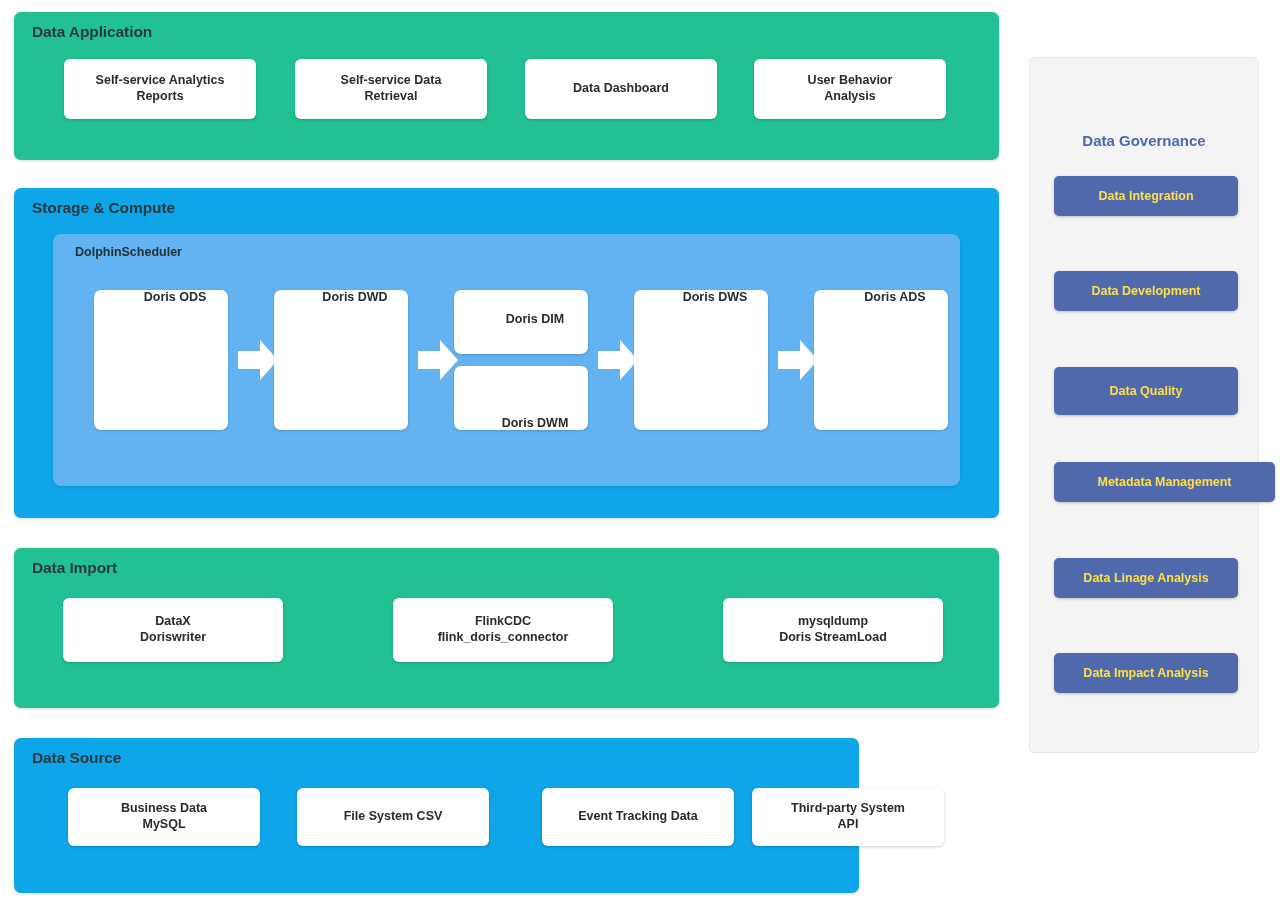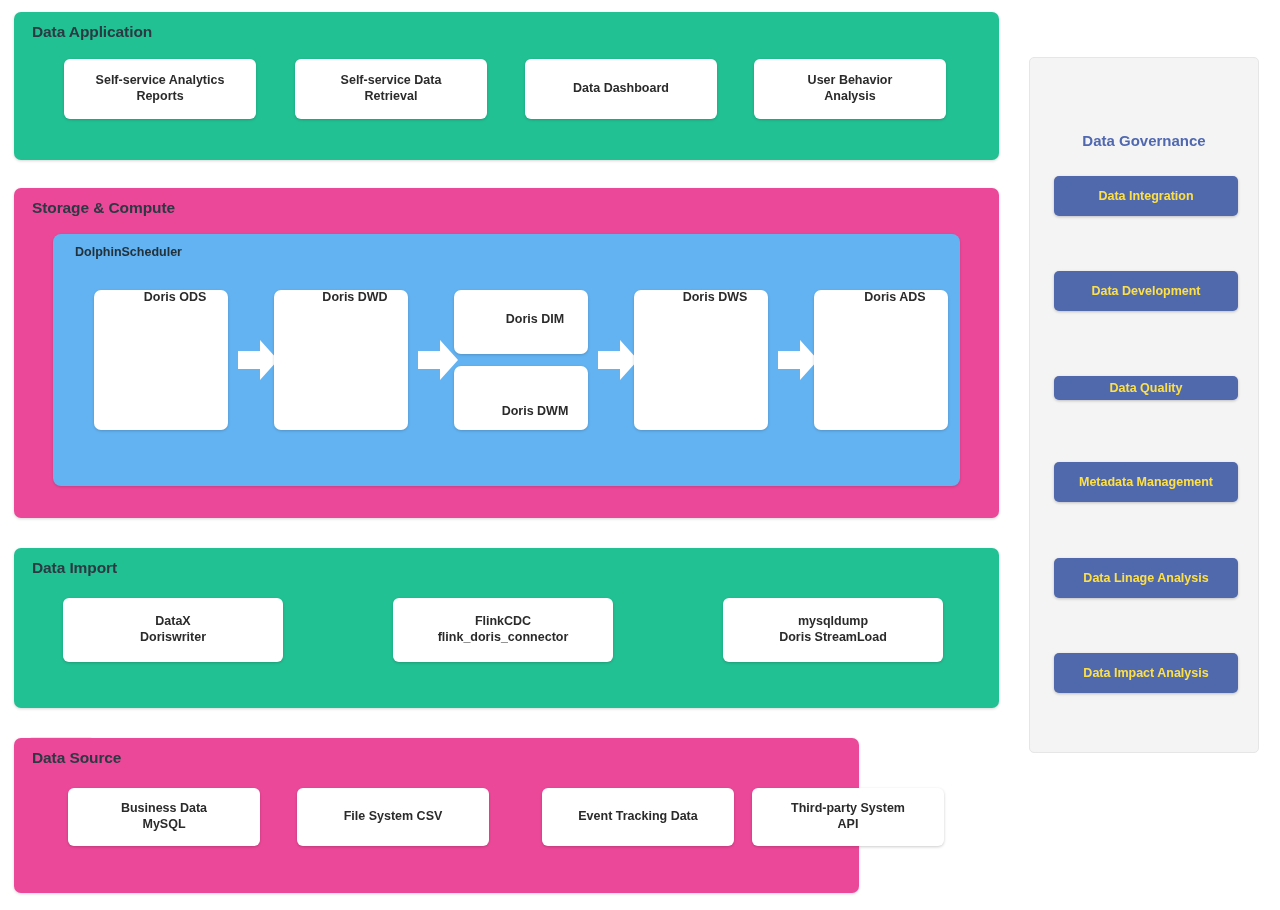--- a/index.html
+++ b/index.html
@@ -32,21 +32,21 @@
     position: absolute;
     left: 18px;
     top: 11px;
     font-size: 15.5px;
     font-weight: bold;
     color: #2b3a42;
     letter-spacing: -0.1px;
     white-space: nowrap;
   }
   .layer-green  { background: #22c194; }
-  .layer-cyan   { background: #ec4899; }
+  .layer-cyan   { background: #0ea5e9; }
 
   
   .card {
     position: absolute;
     background: #ffffff;
     border-radius: 6px;
     box-shadow: 0 1px 3px rgba(0,0,0,0.20);
     display: flex;
     align-items: center;
     justify-content: center;
@@ -93,21 +93,21 @@
   }
   .stage-label {
     font-size: 12.5px;
     font-weight: bold;
     color: #2b2b2b;
     white-space: nowrap;
     margin-left: 28px;
   }
   
   .stage.split-top    { align-items: flex-start; padding-top: 22px; }
-  .stage.split-bottom { align-items: flex-start; padding-top: 38px; }
+  .stage.split-bottom { align-items: flex-end; padding-top: 38px; }
 
   
   .arrow {
     position: absolute;
     display: block;
   }
 
   
   .gov-panel {
     position: absolute;
@@ -263,24 +263,24 @@
   <div class="gov-panel" style="left:1029px; top:12px; width:230px; height:696px;margin-top:45px;">
 
     <div class="gov-title" style="top:74px;">Data Governance</div>
 
     <div class="gov-btn" style="left:24px; top:118px; width:184px; height:40px;">
       <span class="gov-btn-label">Data Integration</span>
     </div>
     <div class="gov-btn" style="left:24px; top:213px; width:184px; height:40px;">
       <span class="gov-btn-label">Data Development</span>
     </div>
-    <div class="gov-btn" style="left:24px; top:318px; width:184px; height:24px;">
+    <div class="gov-btn" style="left:24px; top:309px; width:184px; height:48px;">
       <span class="gov-btn-label">Data Quality</span>
     </div>
-    <div class="gov-btn" style="left:24px; top:404px; width:184px; height:40px;">
+    <div class="gov-btn" style="left:24px; top:404px; width:221px; height:40px;">
       <span class="gov-btn-label">Metadata Management</span>
     </div>
     <div class="gov-btn" style="left:24px; top:500px; width:184px; height:40px;">
       <span class="gov-btn-label">Data Linage Analysis</span>
     </div>
     <div class="gov-btn" style="left:24px; top:595px; width:184px; height:40px;">
       <span class="gov-btn-label">Data Impact Analysis</span>
     </div>
   </div>
 

